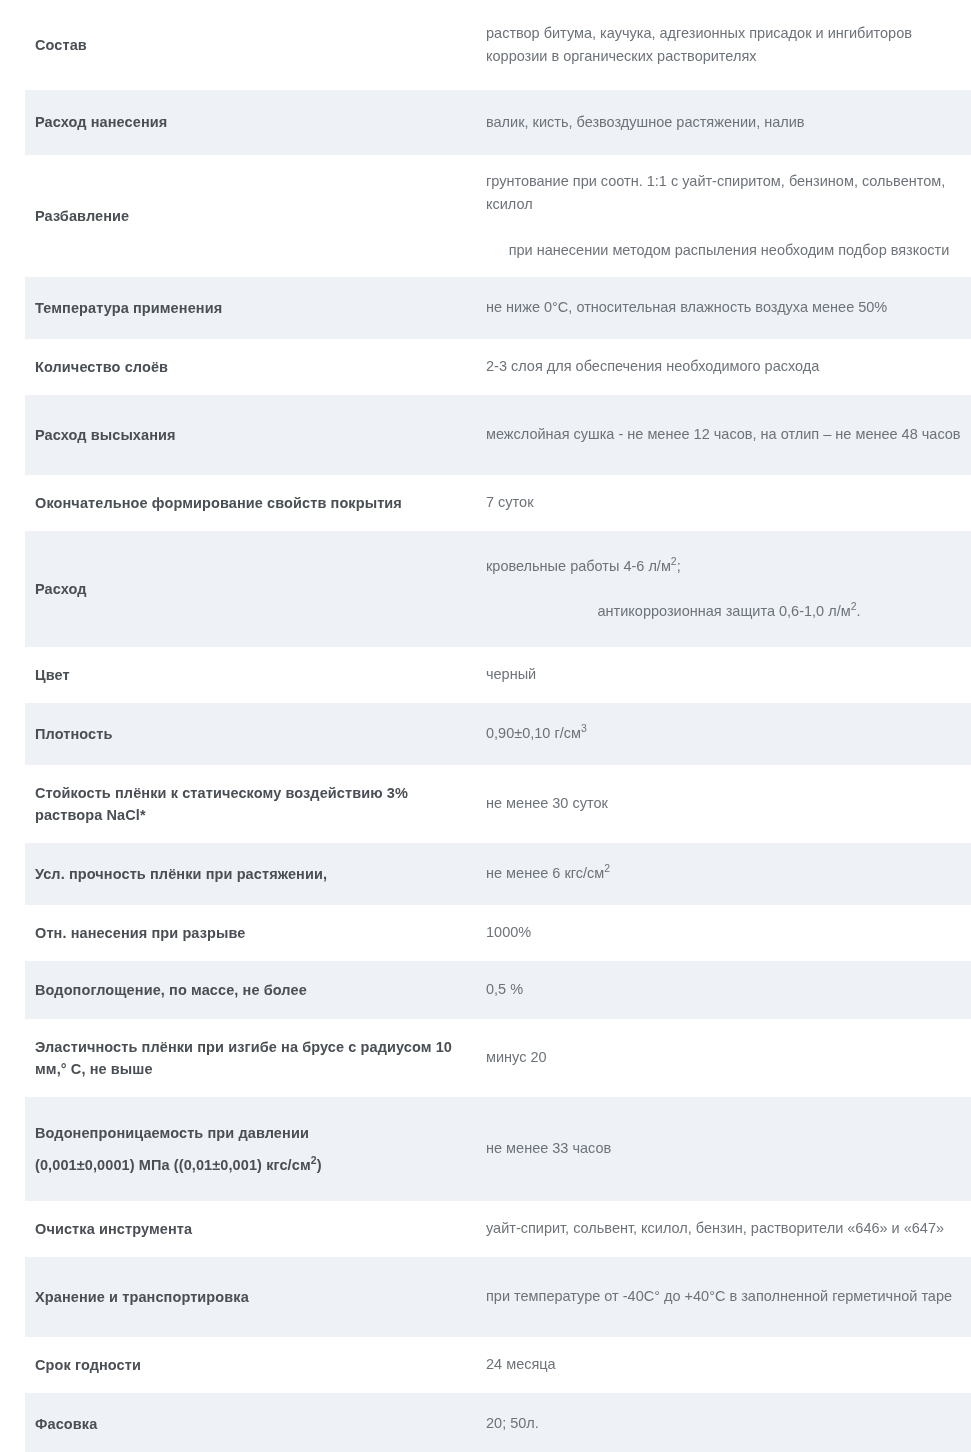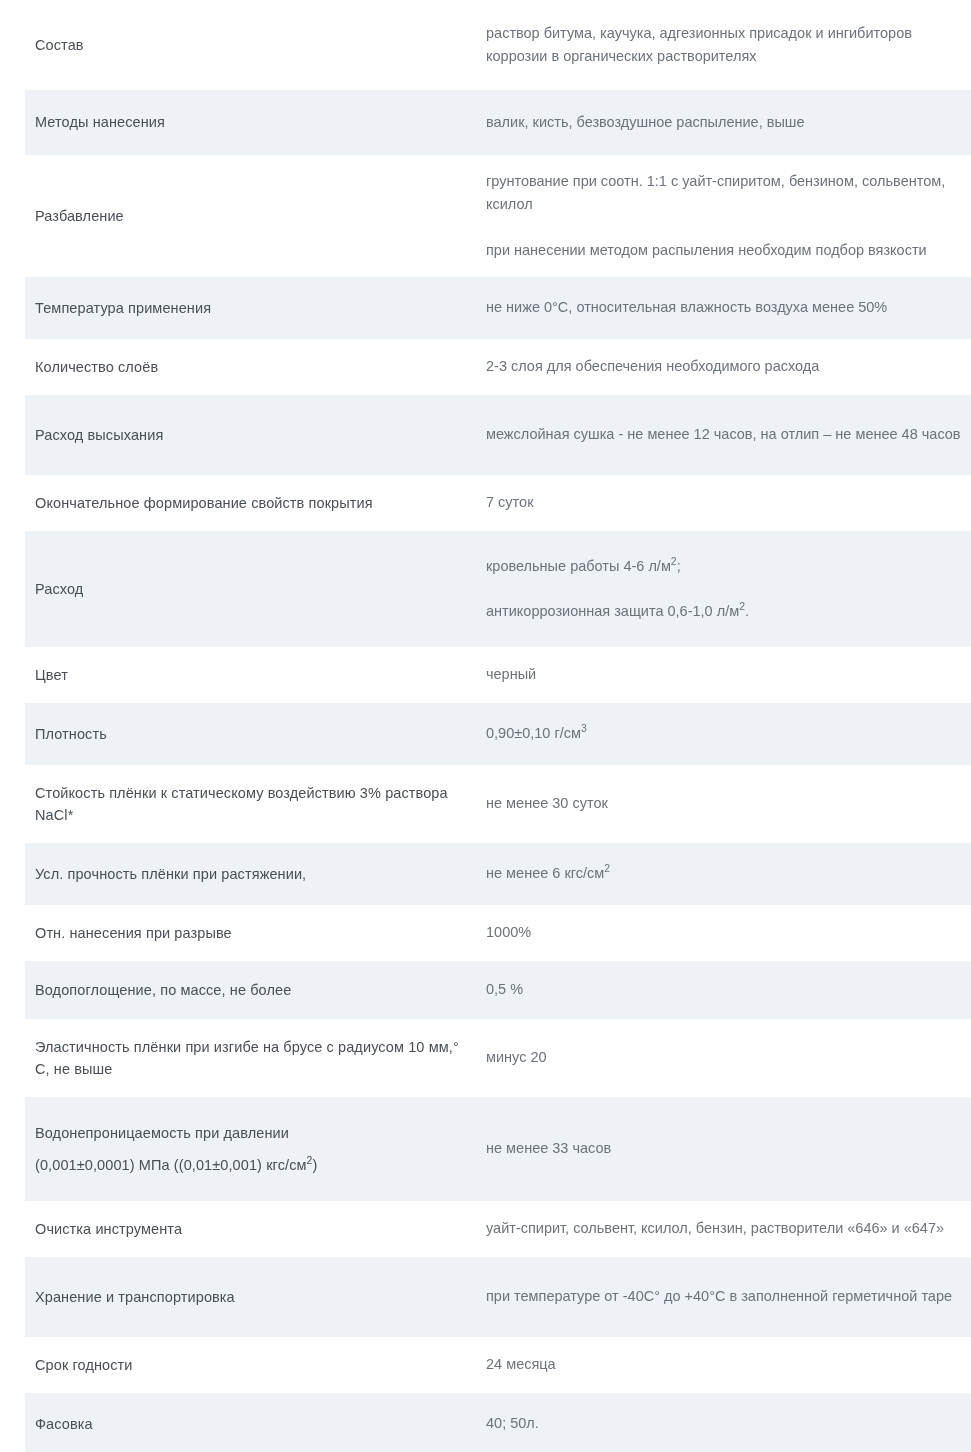--- a/index.html
+++ b/index.html
@@ -44,21 +44,21 @@
 
   .cell {
     padding: 0;
     vertical-align: middle;
   }
 
   .label-cell {
     width: 425px;
     padding: 14px 12px 14px 10px;
     font-size: 14.5px;
-    font-weight: normal;
+    font-weight: bold;
     color: #4a4f55;
     line-height: 1.55;
     letter-spacing: 0.1px;
     vertical-align: middle;
   }
 
   .value-cell {
     width: 486px;
     padding: 14px 18px 14px 14px;
     font-size: 14.5px;
@@ -66,20 +66,21 @@
     color: #6d737a;
     line-height: 1.6;
     vertical-align: middle;
   }
 
   .value-cell p {
     margin: 0;
   }
   .value-cell p + p {
     margin-top: 22px;
+    text-align: center;
   }
 
   .label-cell p {
     margin: 0;
   }
   .label-cell p + p {
     margin-top: 10px;
   }
 
   sup {
@@ -97,24 +98,24 @@
         <tr class="spec-row plain" style="height: 90px;">
           <td class="cell label-cell">
             <p>Состав</p>
           </td>
           <td class="cell value-cell">
             <p>раствор битума, каучука, адгезионных присадок и ингибиторов коррозии в органических растворителях</p>
           </td>
         </tr>
         <tr class="spec-row alt" style="height: 65px;">
           <td class="cell label-cell">
-            <p>Методы нанесения</p>
-          </td>
-          <td class="cell value-cell">
-            <p>валик, кисть, безвоздушное распыление, выше</p>
+            <p>Расход нанесения</p>
+          </td>
+          <td class="cell value-cell">
+            <p>валик, кисть, безвоздушное растяжении, налив</p>
           </td>
         </tr>
         <tr class="spec-row plain" style="height: 122px;">
           <td class="cell label-cell">
             <p>Разбавление</p>
           </td>
           <td class="cell value-cell">
             <p>грунтование при соотн. 1:1 с уайт-спиритом, бензином, сольвентом, ксилол</p>
             <p>при нанесении методом распыления необходим подбор вязкости</p>
           </td>
@@ -247,18 +248,18 @@
           </td>
           <td class="cell value-cell">
             <p>24 месяца</p>
           </td>
         </tr>
         <tr class="spec-row alt" style="height: 62px;">
           <td class="cell label-cell">
             <p>Фасовка</p>
           </td>
           <td class="cell value-cell">
-            <p>40; 50л.</p>
+            <p>20; 50л.</p>
           </td>
         </tr>
       </tbody>
   </table>
 </div>
 
 </body></html>

